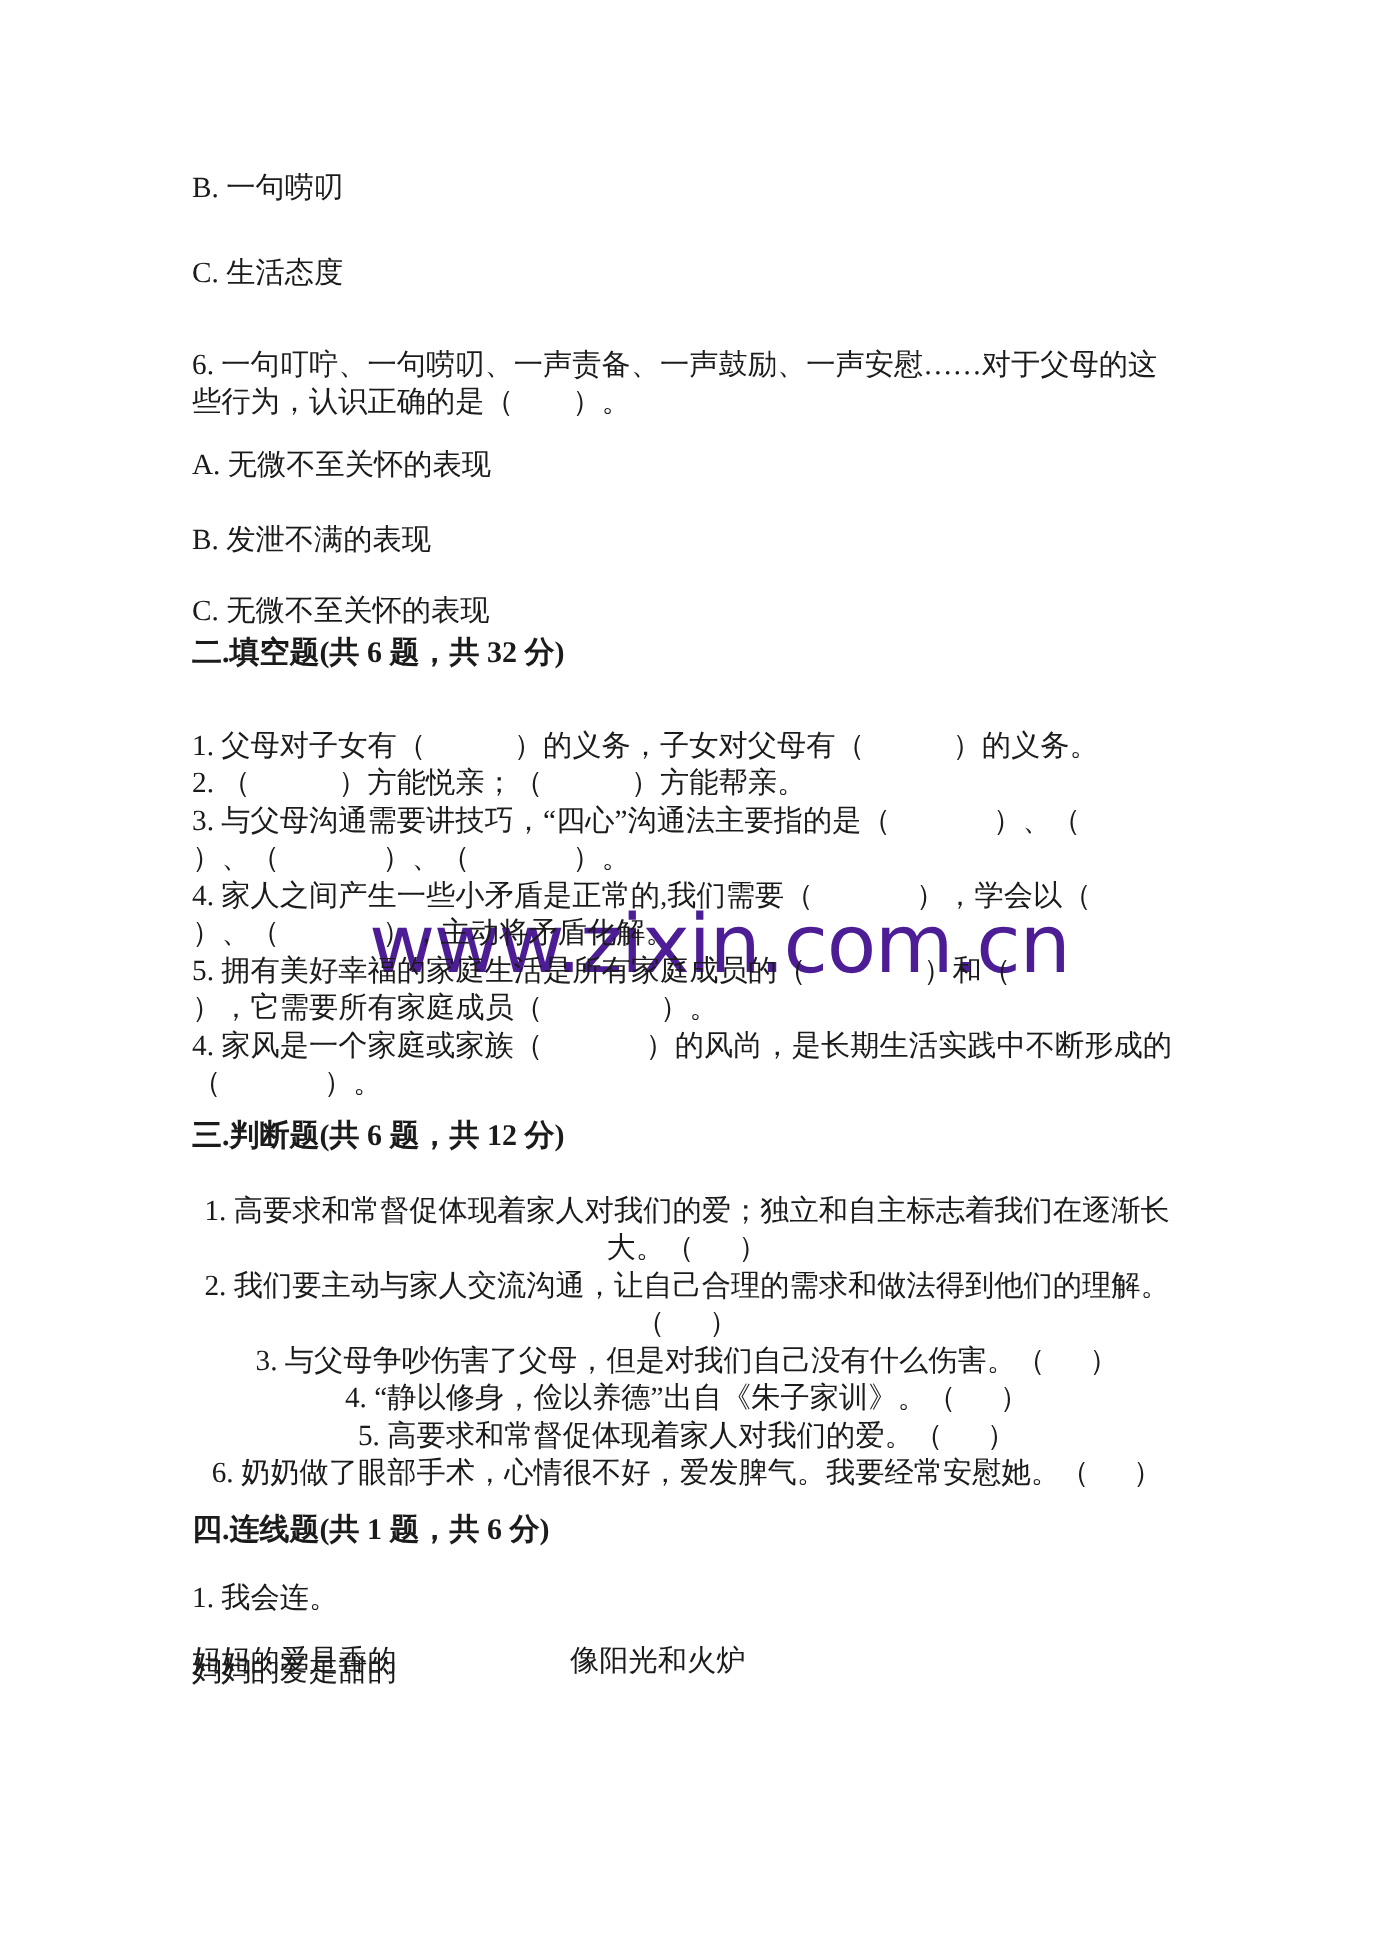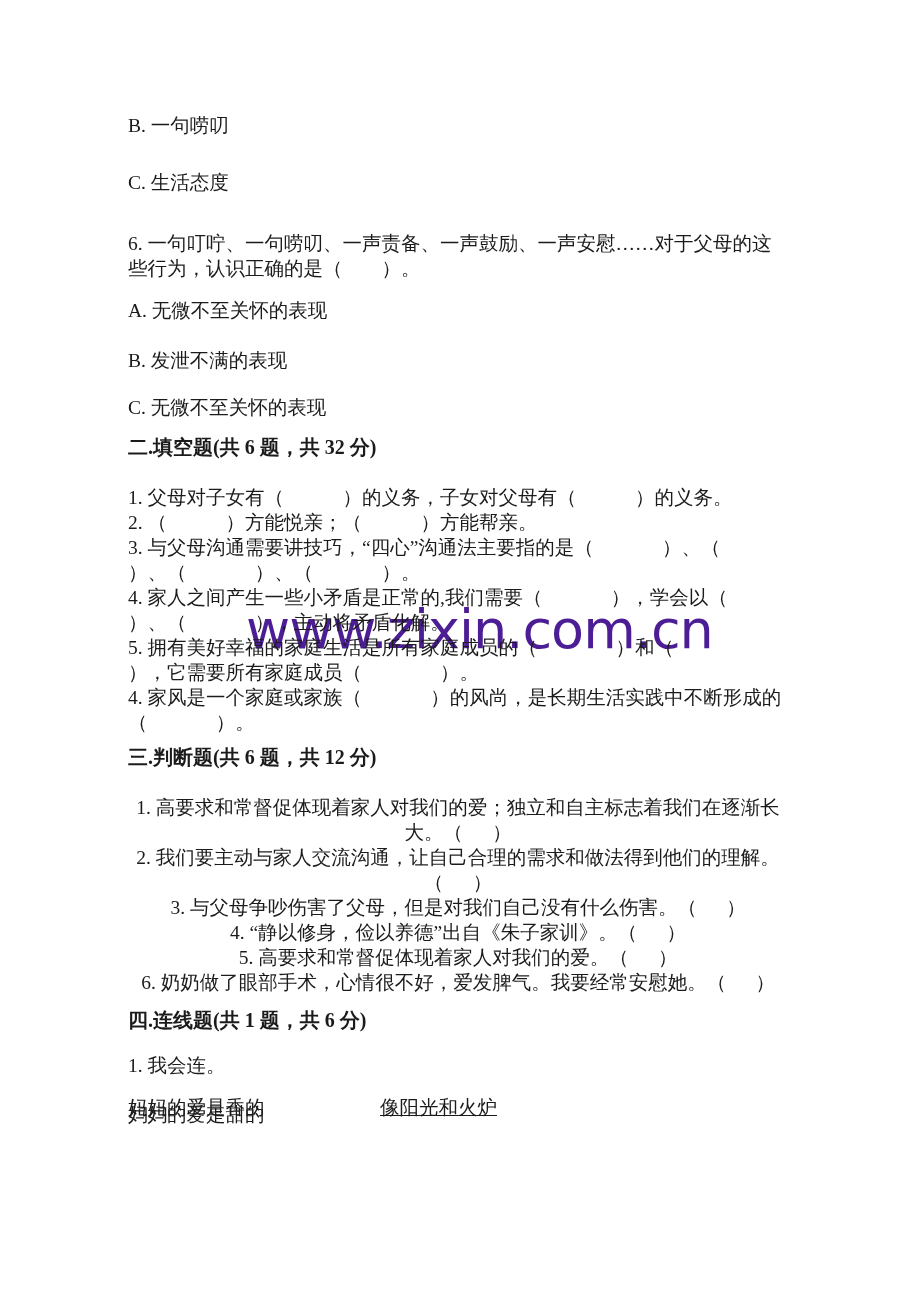--- a/index.html
+++ b/index.html
@@ -52,21 +52,21 @@
     font-weight: 700;
     white-space: pre-wrap;
   }
   
   .co-b      { top: 113px; }
   .co-c      { top: 170px; }
   .q6-stem   { top: 231px; }
   .q6-a      { top: 298px; }
   .q6-b      { top: 348px; }
   .q6-c      { top: 395px; }
-  .h-fill    { top: 435px; font-family: Liberation Serif, serif; }
+  .h-fill    { top: 423px; font-family: Liberation Serif, serif; }
   .fill-list { top: 485px; }
   .h-judge   { top: 745px; }
   .judge-list{ top: 795px; text-align: center; }
   .h-match   { top: 1008px; }
   .m-intro   { top: 1053px; }
   .pair-1    { top: 1095px; }
   .pair-2    { top: 1102px; flex-direction: column; }
   .list-block {
     position: absolute;
     width: 660px;
@@ -78,21 +78,21 @@
     word-break: break-all;
   }
   .pair-row {
     position: absolute;
     width: 660px;
     display: flex;
     font-size: 19.5px;
     line-height: 25px;
   }
   .pair-row .pair-left  { width: 252px; flex: 0 0 252px; white-space: pre-wrap; }
-  .pair-row .pair-right { white-space: pre-wrap; text-decoration: underline; }
+  .pair-row .pair-right { white-space: pre-wrap; }
 </style>
 </head>
 <body>
 
 <div class="page">
 
   <div class="watermark">www.zixin.com.cn</div>
 
   <div class="content">
 

